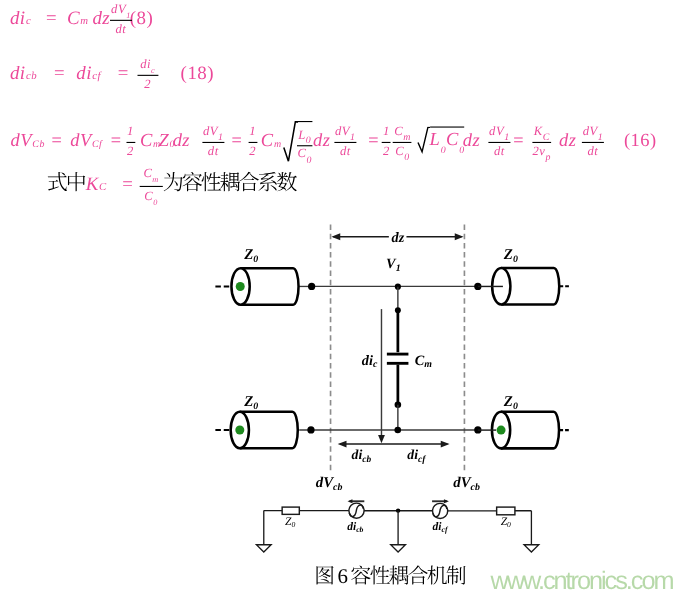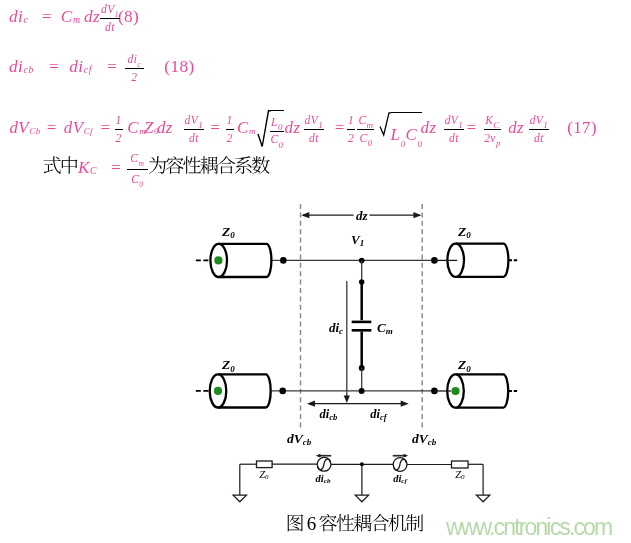--- a/index.html
+++ b/index.html
@@ -52,31 +52,31 @@
       </span><span class="g" style="margin-right:9.4px"></span>=<span class="g" style="margin-right:1.7px"></span><span class="fr">
         <span class="nu">1</span>
         <span class="de">2</span>
       </span><span class="g" style="margin-right:2.1px"></span><span class="fr">
         <span class="nu">C<sub>m</sub></span>
         <span class="de">C<sub>0</sub></span>
       </span><span class="g" style="margin-right:4.6px"></span><span class="sq" style="top:0">
         <svg width="12" height="26" style="flex:none">
           <path d="M1,14.5 L4.7,23 L10,0.8 H12" fill="none" stroke="#000" stroke-width="1.3"></path>
         </svg>
-        <span class="rc" style="margin-left:-0.5px;padding-top:12px">L<sub>0</sub>C<sub>0</sub></span>
+        <span class="rc" style="margin-left:-0.5px;padding-top:1px">L<sub>0</sub>C<sub>0</sub></span>
       </span><span class="g" style="margin-right:-1.7px"></span>dz<span class="g" style="margin-right:7.2px"></span><span class="fr">
         <span class="nu">dV<sub>1</sub></span>
         <span class="de">dt</span>
       </span><span class="g" style="margin-right:1.3px"></span>=<span class="g" style="margin-right:6.8px"></span><span class="fr">
         <span class="nu">K<sub>C</sub></span>
         <span class="de">2v<sub>p</sub></span>
       </span><span class="g" style="margin-right:7.3px"></span>dz<span class="g" style="margin-right:4.7px"></span><span class="fr">
         <span class="nu">dV<sub>1</sub></span>
         <span class="de">dt</span>
-      </span><span class="g" style="margin-right:17.9px"></span><span class="up">(17)</span></div>
+      </span><span class="g" style="margin-right:17.9px"></span><span class="up">(16)</span></div>
 
 <svg style="position:absolute;left:41.5px;top:155.5px" width="40" height="22" viewBox="0 0 40 22" id="cjk1">
       <path transform="translate(0.5 16.4) scale(0.01920 -0.01920)" d="M50 619H824L870 675Q870 675 878 668Q886 662 900 651Q913 640 927 628Q942 617 954 606Q951 590 927 590H59ZM95 413H424L467 466Q467 466 475 459Q482 453 495 443Q507 433 521 421Q535 410 546 399Q542 383 520 383H102ZM551 833 649 822Q648 813 640 805Q633 797 614 794Q613 680 624 567Q635 454 661 353Q688 251 735 169Q783 88 855 36Q868 25 874 26Q880 27 887 41Q896 59 908 91Q919 123 927 153L941 150L924 1Q946 -24 950 -37Q954 -49 948 -57Q940 -68 926 -70Q912 -71 895 -65Q878 -59 860 -48Q842 -37 825 -23Q746 36 693 125Q640 214 609 325Q578 437 565 565Q551 694 551 833ZM694 810Q746 802 780 788Q813 774 832 758Q850 741 856 726Q861 710 857 699Q853 687 842 683Q831 679 815 686Q803 705 781 726Q759 747 733 767Q707 786 684 799ZM282 411H338V57L282 49ZM66 15Q109 24 186 44Q263 63 362 90Q461 116 567 145L572 128Q492 98 382 57Q272 17 127 -31Q125 -40 118 -46Q112 -52 107 -55Z"></path>
 <path transform="translate(17.7 16.4) scale(0.01920 -0.01920)" d="M855 335V305H137V335ZM818 628 852 666 928 607Q923 601 912 596Q900 590 885 587V242Q885 239 877 234Q868 230 857 226Q846 222 836 222H828V628ZM165 231Q165 228 158 223Q152 218 142 215Q131 211 119 211H109V628V658L172 628H850V598H165ZM561 825Q559 815 552 808Q544 801 525 798V-53Q525 -57 518 -63Q512 -69 501 -73Q491 -76 479 -76H468V836Z"></path>
     </svg>
 <div class="eq" id="ek" style="left:77.9px;top:150.5px;font-size:17.2px">K<sub>C</sub><span class="g" style="margin-right:13.0px"></span>=<span class="g" style="margin-right:4.8px"></span><span class="fr">
         <span class="nu" style="padding:0 3.5px 3px">C<sub>m</sub></span>
         <span class="de" style="padding-top:3px">C<sub>0</sub></span>
       </span></div>
 <svg style="position:absolute;left:147px;top:155.5px" width="128" height="22" viewBox="0 0 128 22" id="cjk2">

